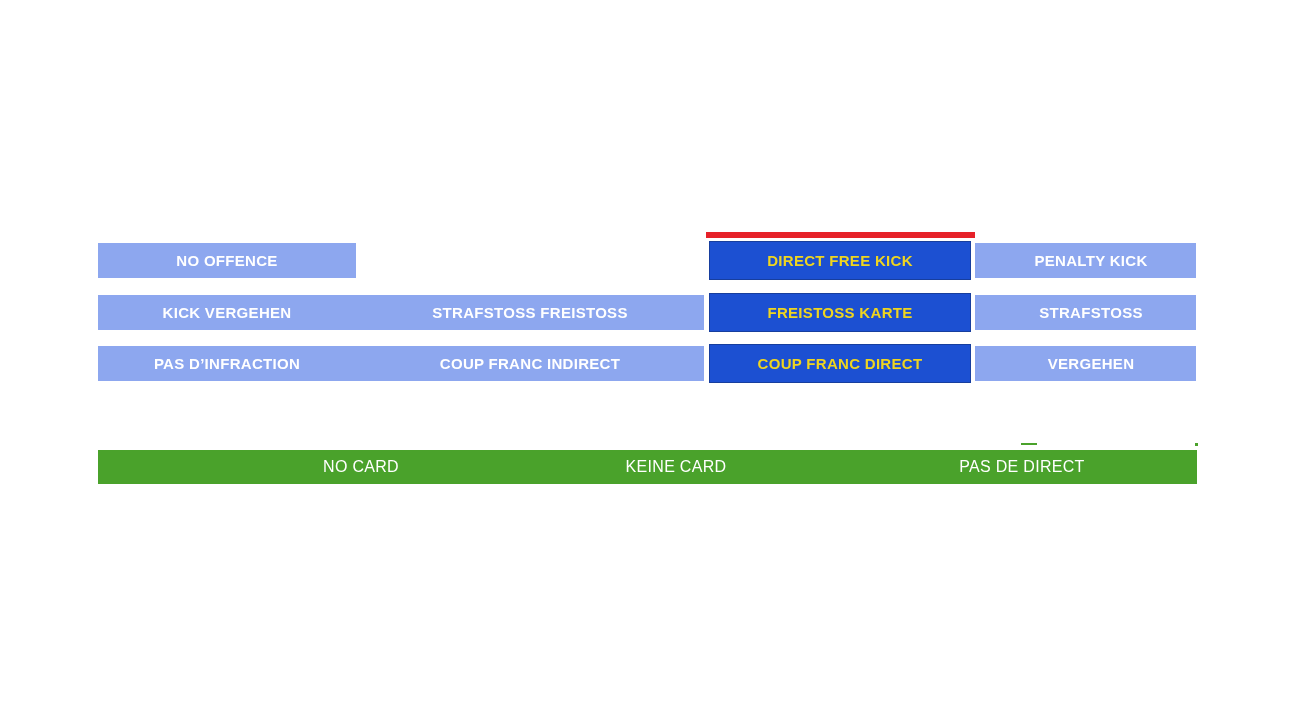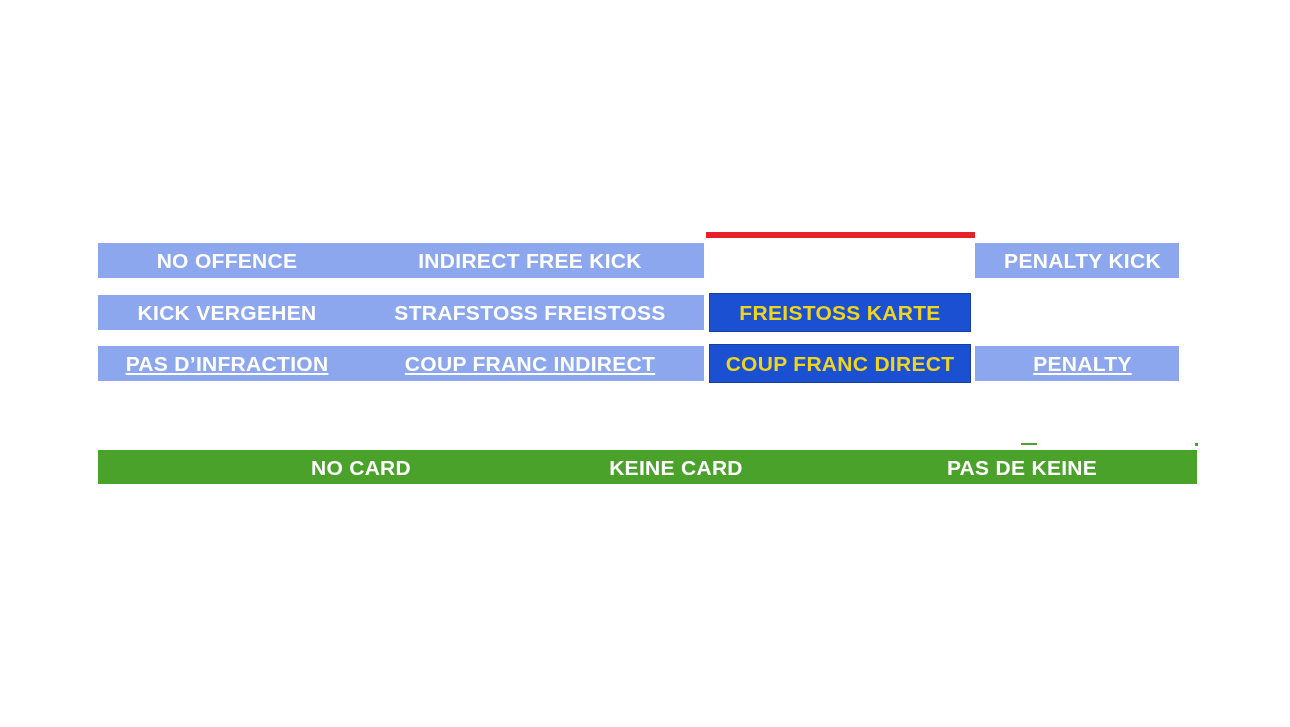--- a/index.html
+++ b/index.html
@@ -25,46 +25,46 @@
     overflow:hidden;
     margin:0 auto;
   }
   .cell{
     position:absolute;
     display:flex;
     align-items:center;
     justify-content:center;
     box-sizing:border-box;
     font-weight:700;
-    font-size:21px;
+    font-size:15px;
     letter-spacing:0.3px;
     line-height:1;
     white-space:nowrap;
     cursor:default;
   }
   .cell.light{
     background:var(--light-blue);
     color:var(--white-text);
     height:35px;
   }
   .cell.dark{
     background:var(--dark-blue);
     color:var(--yellow);
     border:1px solid var(--dark-blue-border);
     height:39px;
   }
   
   .c1{left:98px;width:258px;}
   .c2{left:356px;width:348px;}
   .c3{left:709px;width:262px;}
-  .c4{left:975px;width:204px;padding-left:11px;}
+  .c4{left:975px;width:221px;padding-left:11px;}
   
   .r1.light{top:243px;}
   .r2.light{top:295px;}
-  .r3.light{top:346px;text-decoration:underline;}
+  .r3.light{top:346px;}
   
   .r1.dark{top:241px;}
   .r2.dark{top:293px;}
   .r3.dark{top:344px;}
   .selection-indicator{
     position:absolute;
     left:706px;
     top:232px;
     width:269px;
     height:6px;
@@ -77,22 +77,22 @@
     width:1099px;
     height:34px;
     background:var(--green);
     cursor:default;
   }
   .card-bar .label{
     position:absolute;
     top:50%;
     transform:translate(-50%,-50%);
     color:var(--white-text);
-    font-weight:700;
-    font-size:21px;
+    font-weight:400;
+    font-size:16px;
     letter-spacing:0.3px;
     line-height:1;
     white-space:nowrap;
   }
   .card-label-0{left:263px;}
   .card-label-1{left:578px;}
   .card-label-2{left:924px;}
   .artifact{
     position:absolute;
     background:var(--green);
@@ -103,52 +103,55 @@
 </head>
 <body>
 
 <div class="screen">
 
   <div class="selection-indicator"></div>
 
   <div class="cell light r1 c1">
     <span>NO OFFENCE</span>
   </div>
-  <div class="cell light r1 c2">
-    <span>INDIRECT FREE KICK</span>
+  <div class="cell dark r1 c3">
+    <span>DIRECT FREE KICK</span>
   </div>
   <div class="cell light r1 c4">
     <span>PENALTY KICK</span>
   </div>
 
   <div class="cell light r2 c1">
     <span>KICK VERGEHEN</span>
   </div>
   <div class="cell light r2 c2">
     <span>STRAFSTOSS FREISTOSS</span>
   </div>
   <div class="cell dark r2 c3">
     <span>FREISTOSS KARTE</span>
   </div>
+  <div class="cell light r2 c4">
+    <span>STRAFSTOSS</span>
+  </div>
 
   <div class="cell light r3 c1">
     <span>PAS D’INFRACTION</span>
   </div>
   <div class="cell light r3 c2">
     <span>COUP FRANC INDIRECT</span>
   </div>
   <div class="cell dark r3 c3">
     <span>COUP FRANC DIRECT</span>
   </div>
   <div class="cell light r3 c4">
-    <span>PENALTY</span>
+    <span>VERGEHEN</span>
   </div>
 
   <div class="artifact artifact-dash"></div>
   <div class="artifact artifact-dot"></div>
 
   <div class="card-bar">
     <span class="label card-label-0">NO CARD</span>
     <span class="label card-label-1">KEINE CARD</span>
-    <span class="label card-label-2">PAS DE KEINE</span>
+    <span class="label card-label-2">PAS DE DIRECT</span>
   </div>
 
 </div>
 
 </body></html>

